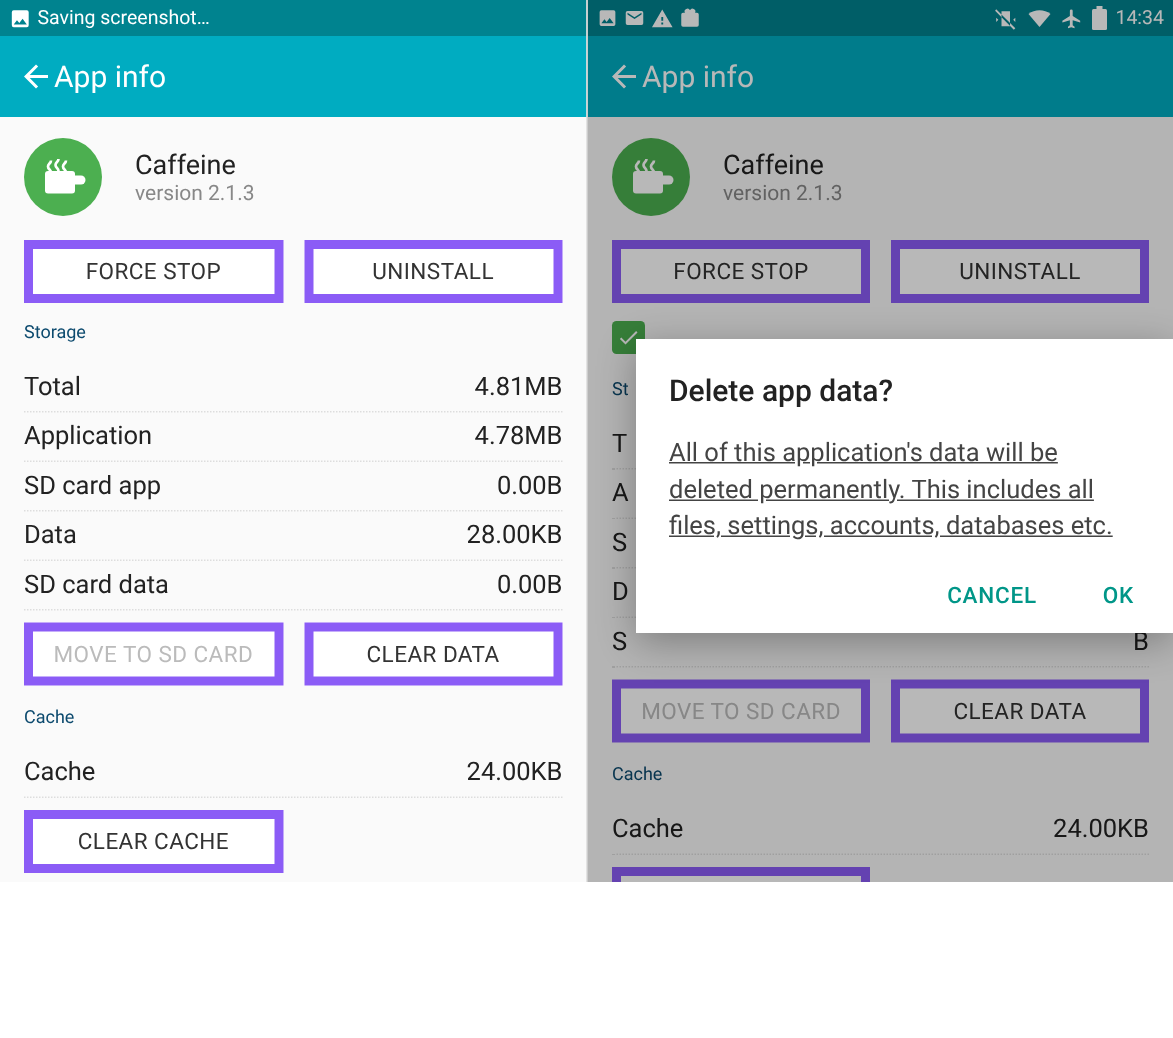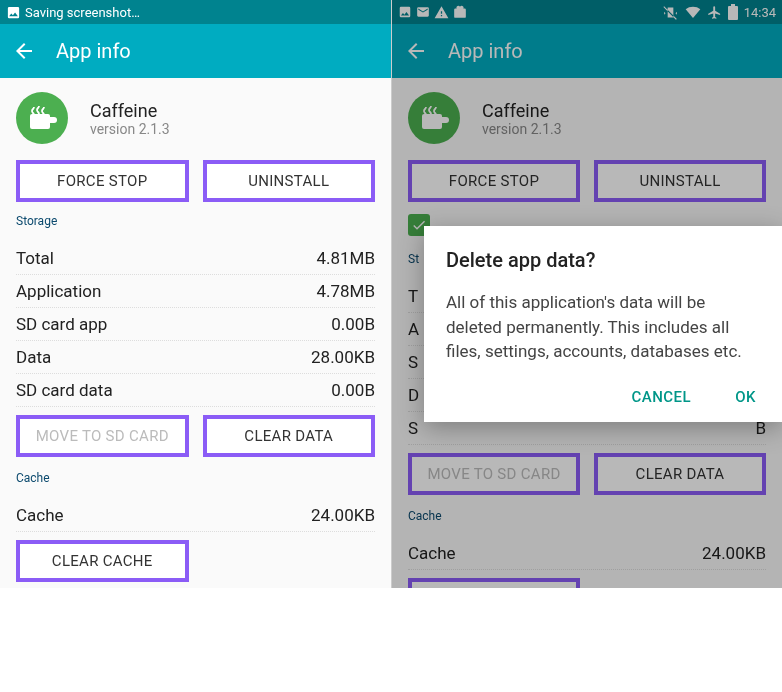--- a/index.html
+++ b/index.html
@@ -3,42 +3,42 @@
   <meta charset="utf-8">
   <style>
     * { margin: 0; padding: 0; box-sizing: border-box; font-family: Roboto, Arial, sans-serif; }
     body { background: #fff; display: flex; width: 782px; height: 692px; overflow: hidden; }
     .screen { width: 391px; height: 588px; position: relative; background: #fafafa; display: flex; flex-direction: column; }
     .screen + .screen { border-left: 1px solid #ccc; }
     .status-bar { background: #00838f; color: #fff; height: 24px; display: flex; align-items: center; padding: 0 6px; font-size: 13px; }
     .status-left { display: flex; align-items: center; gap: 4px; flex: 1; }
     .status-right { display: flex; align-items: center; gap: 6px; }
     .status-right svg, .status-left svg { display: block; }
-    .action-bar { background: #00acc1; color: #fff; height: 54px; display: flex; align-items: center; padding: 0 12px; gap: 20px; }
+    .action-bar { background: #00acc1; color: #fff; height: 54px; display: flex; align-items: center; padding: 0 12px; }
     .action-bar .title { font-size: 20px; font-weight: 400; }
     .content { flex: 1; background: #fafafa; padding: 0 16px 8px 16px; overflow: hidden; }
     .app-header { display: flex; align-items: center; gap: 22px; padding: 14px 0 16px 0; }
     .app-icon { width: 52px; height: 52px; }
     .app-name { font-size: 18px; color: #222; }
     .app-version { font-size: 14px; color: #888; }
     .btn-row { display: flex; gap: 14px; margin-bottom: 12px; }
-    .btn { flex: 1; height: 42px; border: 4px solid #8b5cf6; background: #fff; font-size: 15px; letter-spacing: 0.3px; color: #333; display: flex; align-items: center; justify-content: center; cursor: pointer; }
+    .btn { flex: 1; height: 42px; border: 6px solid #8b5cf6; background: #fff; font-size: 15px; letter-spacing: 0.3px; color: #333; display: flex; align-items: center; justify-content: center; cursor: pointer; }
     .btn.disabled { color: #bbb; }
     .indent-btn-row { display: flex; gap: 14px; margin: 8px 0 14px 0; }
     .cache-btn-row { display: flex; margin-top: 8px; }
     .cache-btn-row .btn { flex: 0 0 calc(50% - 7px); }
     .check-row { display: flex; align-items: center; gap: 10px; margin: 4px 0 16px 0; }
     .checkbox { width: 22px; height: 22px; background: #4caf50; border-radius: 3px; display: flex; align-items: center; justify-content: center; }
     .section-head { color: #0c4a6e; font-size: 12px; margin: 6px 0 14px 0; }
     .kv { display: flex; justify-content: space-between; padding: 6px 0; font-size: 17px; color: #222; border-bottom: 1px dotted #ddd; }
     .kv:last-of-type { border-bottom: none; }
     .dim-overlay { position: absolute; inset: 0; background: rgba(0,0,0,0.28); }
     .dialog { position: absolute; left: 32px; right: 0; top: 226px; background: #fff; padding: 22px 22px 10px 22px; box-shadow: 0 6px 24px rgba(0,0,0,0.3); }
     .dialog-title { font-size: 20px; color: #222; margin-bottom: 18px; font-weight: 500; }
-    .dialog-body { font-size: 17px; color: #444; line-height: 1.45; margin-bottom: 18px; }
+    .dialog-body { font-size: 17px; color: #444; line-height: 1.45; margin-bottom: 18px; text-decoration: underline; }
     .dialog-actions { display: flex; justify-content: flex-end; gap: 44px; padding: 6px 4px; }
     .dialog-btn { color: #009688; font-size: 15px; font-weight: 500; letter-spacing: 0.5px; cursor: pointer; }
   </style>
 </head>
 <body>
 
 <div class="screen">
   <div class="status-bar">
     <div class="status-left">
       <svg width="15" height="15" viewBox="0 0 24 24" fill="#fff">

